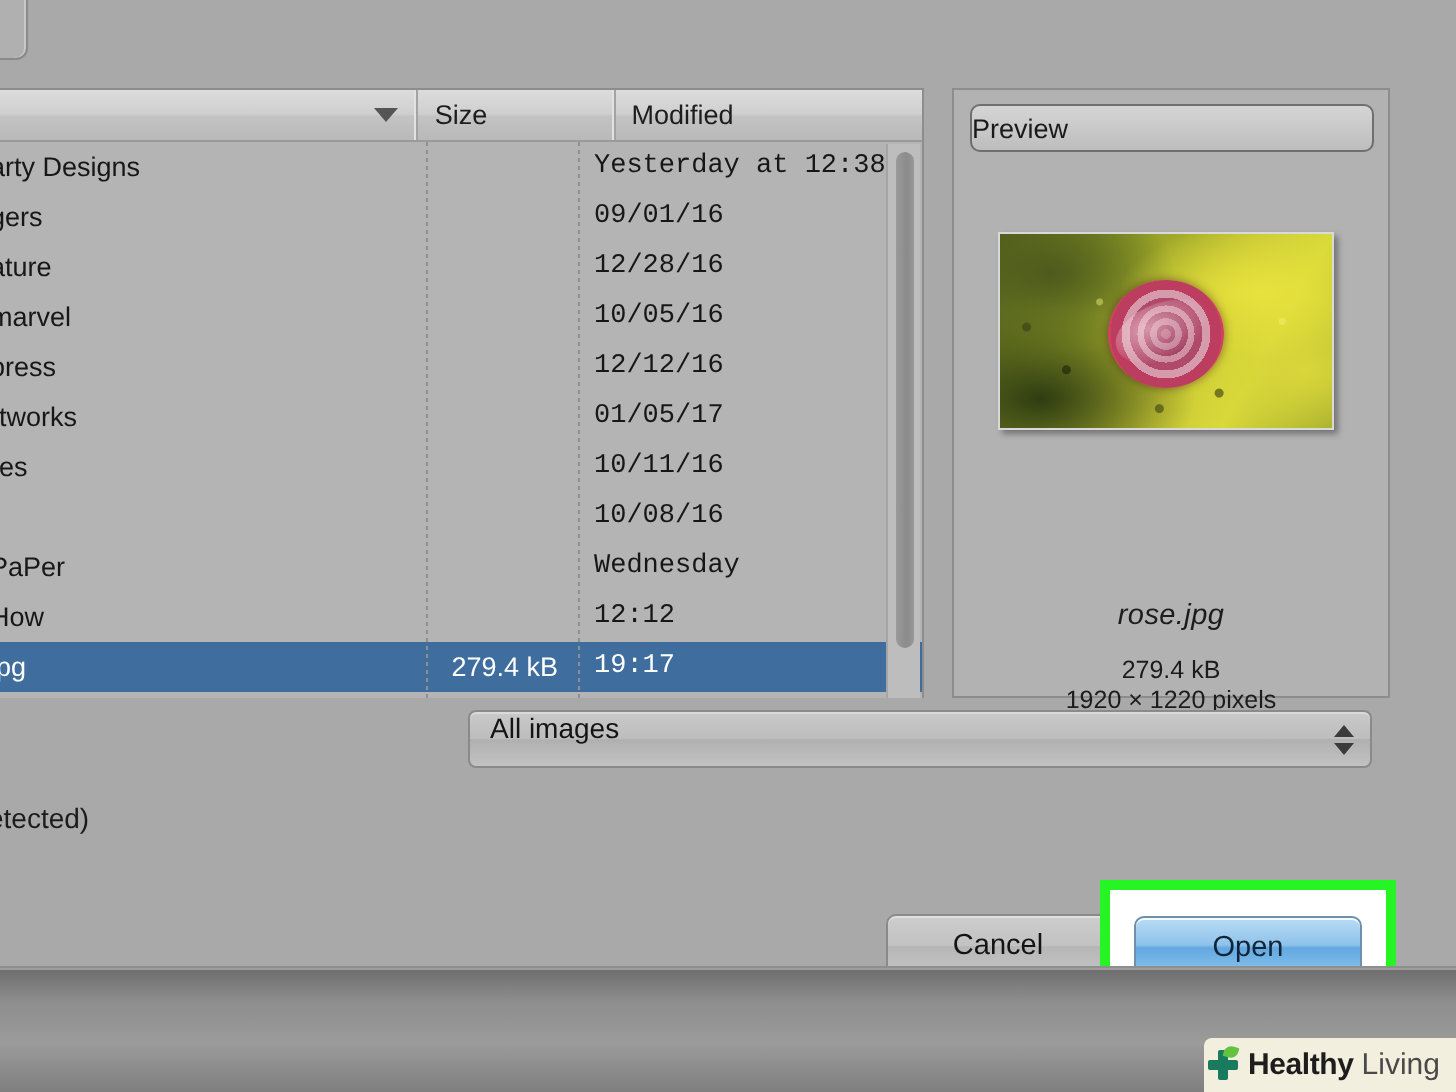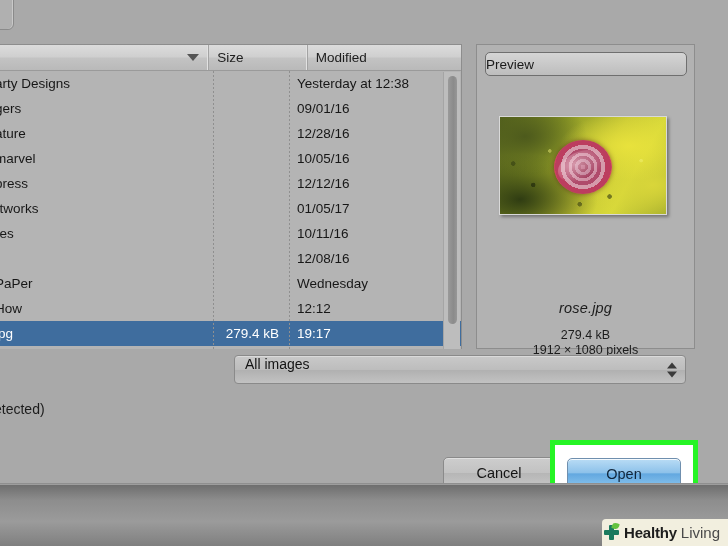--- a/index.html
+++ b/index.html
@@ -99,21 +99,21 @@
   .cell {
     font-size: 13.5px;
     color: #171717;
     padding-left: 8px;
     box-sizing: border-box;
     white-space: nowrap;
     overflow: hidden;
   }
   .cell.name { width: 218px; padding-left: 0; }
   .cell.size { width: 76px; text-align: right; padding-right: 10px; padding-left: 0;}
-  .cell.mod  { width: 156px; }
+  .cell.mod  { width: 156px; font-family: Liberation Mono, monospace; }
 
   
   .col-sep {
     position: absolute;
     top: 0;
     width: 1px;
     height: 278px;
     background-image: linear-gradient(to bottom, #8f8f8f 0 2px, transparent 2px 4px);
     background-size: 1px 4px;
     z-index: 3;
@@ -405,21 +405,21 @@
           <div class="cell mod">01/05/17</div>
         </div>
         <div class="row">
           <div class="cell name">res</div>
           <div class="cell size"></div>
           <div class="cell mod">10/11/16</div>
         </div>
         <div class="row">
           <div class="cell name">t</div>
           <div class="cell size"></div>
-          <div class="cell mod">12/08/16</div>
+          <div class="cell mod">10/08/16</div>
         </div>
         <div class="row">
           <div class="cell name">PaPer</div>
           <div class="cell size"></div>
           <div class="cell mod">Wednesday</div>
         </div>
         <div class="row">
           <div class="cell name">How</div>
           <div class="cell size"></div>
           <div class="cell mod">12:12</div>
@@ -444,21 +444,21 @@
         <div class="rose-grass"></div>
         <div class="rose-speck"></div>
         <div class="rose-flower"></div>
         <div class="rose-petal-hi"></div>
       </div>
     </div>
 
     <div class="preview-meta">
       <div class="preview-name">rose.jpg</div>
       <div class="preview-line">279.4 kB</div>
-      <div class="preview-line">1912 × 1080 pixels</div>
+      <div class="preview-line">1920 × 1220 pixels</div>
       <div class="preview-line">RGB, 1 layer</div>
     </div>
   </div>
 
   <div class="filter-select">
     <span>All images</span>
     <span class="stepper">
       <span class="up"></span>
       <span class="dn"></span>
     </span>

